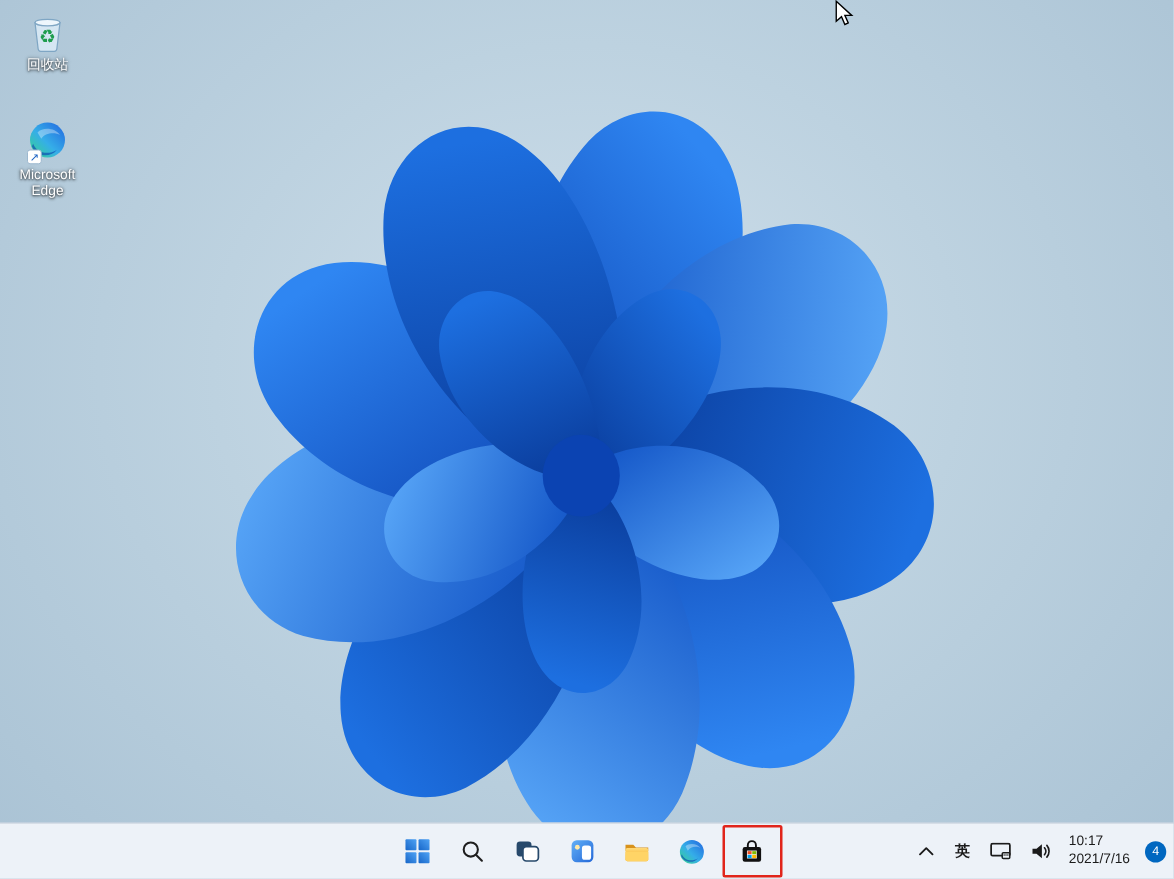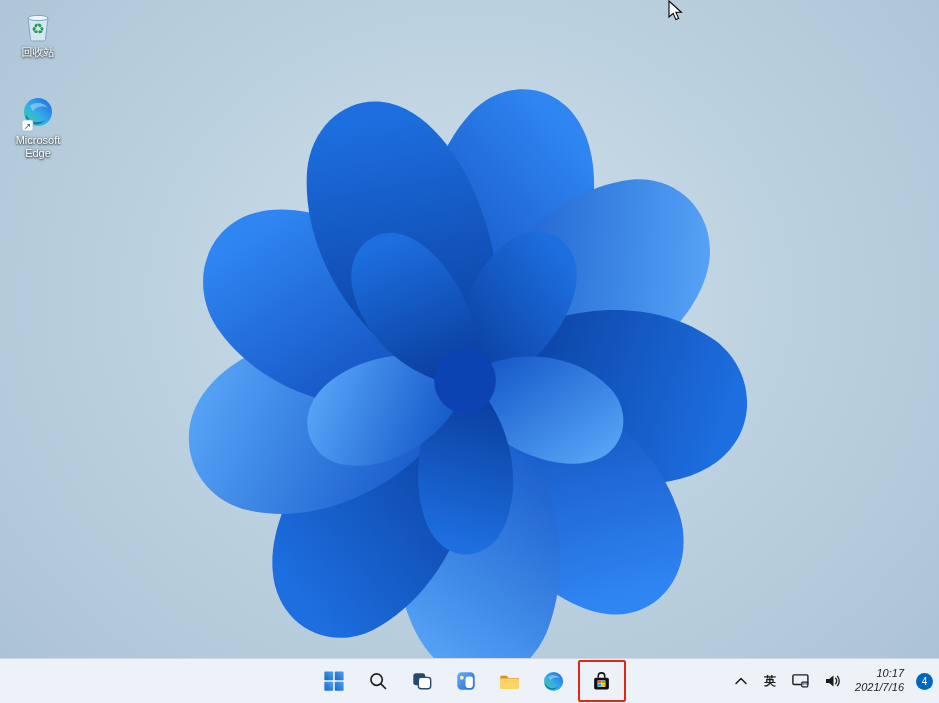--- a/index.html
+++ b/index.html
@@ -53,22 +53,22 @@
     position:absolute; right:6px; top:0; height:100%;
     display:flex; align-items:center; gap:12px;
   }
   .tray-btn {
     border:none; background:transparent; cursor:pointer; padding:2px;
     display:flex; align-items:center; justify-content:center; border-radius:4px;
     color:#1b1b1b;
   }
   .ime { font-size:12px; color:#1b1b1b; font-weight:bold; }
   .clock {
-    display:flex; flex-direction:column; align-items:flex-end;
-    font-size:11px; color:#1b1b1b; line-height:1.25; cursor:default; text-align:right;font-style:italic;
+    display:flex; flex-direction:column; align-items:flex-start;
+    font-size:11px; color:#1b1b1b; line-height:1.25; cursor:default; text-align:right;
   }
   .badge {
     width:17px; height:17px; border-radius:50%;
     background:#0067c0; color:#fff; font-size:10px;
     display:flex; align-items:center; justify-content:center; cursor:pointer;
   }
 </style>
 </head>
 <body>
 

